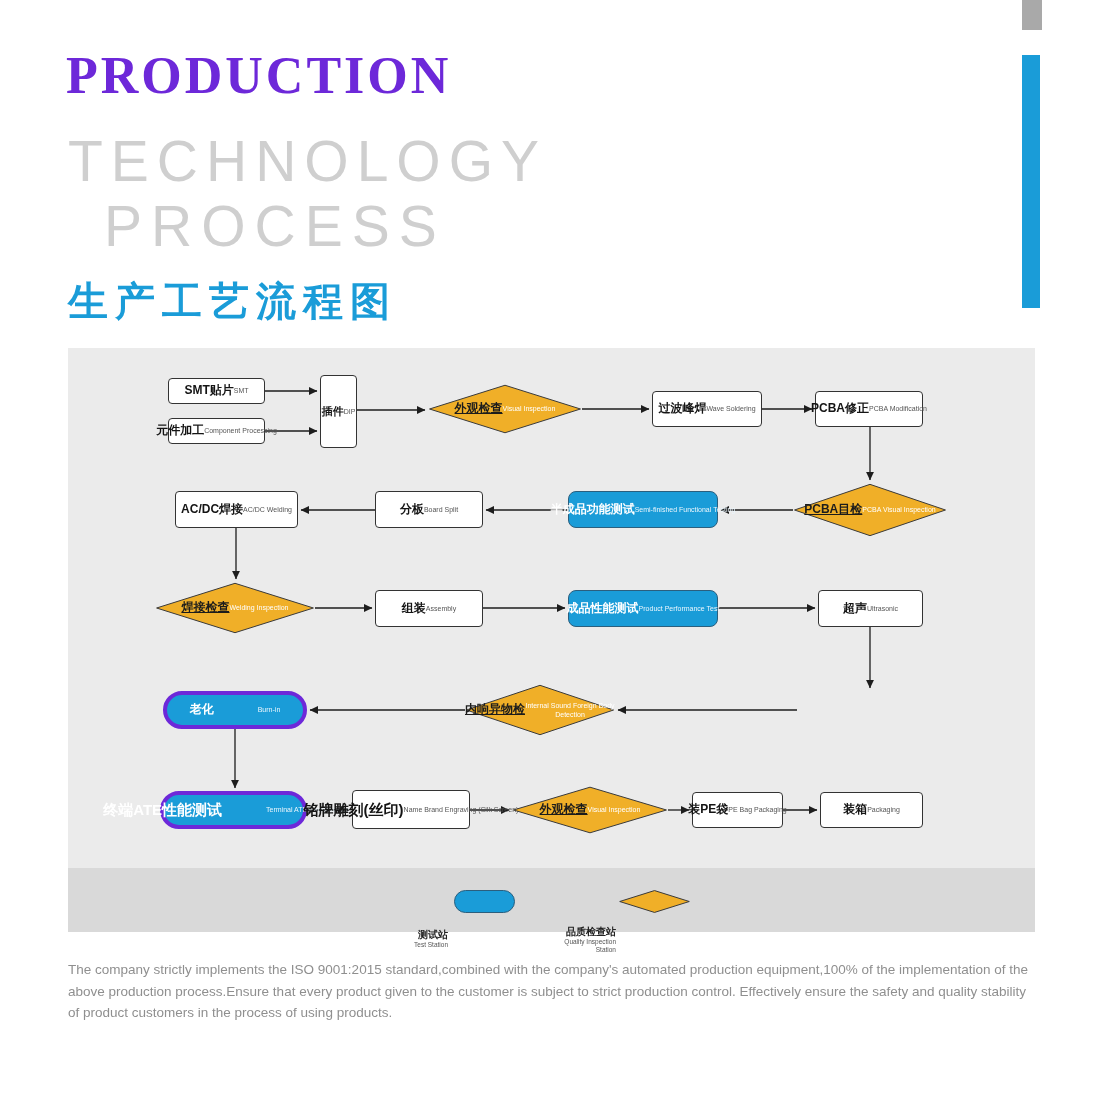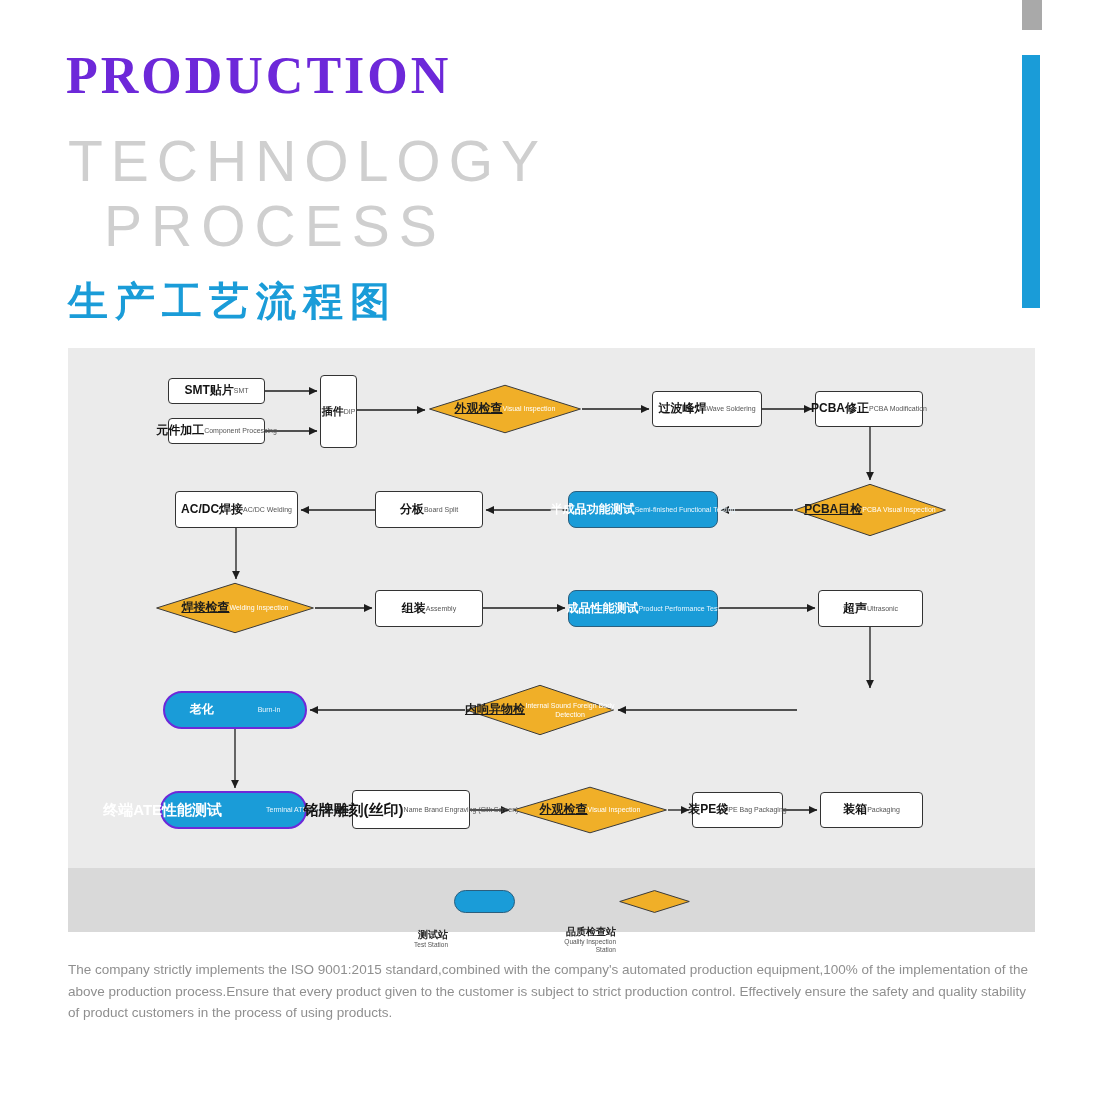--- a/index.html
+++ b/index.html
@@ -29,21 +29,21 @@
   
   .panel{position:absolute;left:68px;top:348px;width:967px;height:584px;background:var(--panel-gray);}
   .legend-strip{position:absolute;left:0;top:520px;width:967px;height:64px;background:var(--legend-gray);}
   .edges{position:absolute;left:0;top:0;width:967px;height:584px;z-index:1;}
 
   .node{position:absolute;z-index:2;display:flex;flex-direction:row;align-items:center;justify-content:center;text-align:center;}
   .node .lbl{font-size:12px;font-weight:bold;color:#141414;line-height:1.15;white-space:nowrap;position:relative;z-index:1;}
   .node .sub{font-size:7px;color:#555;line-height:1.2;margin-top:1px;white-space:nowrap;position:relative;z-index:1;}
   .node-rect{background:#fff;border:1px solid #333;border-radius:4px;}
   .node-round{background:var(--accent-blue);border:1px solid #2B5F7E;border-radius:8px;}
-  .node-pill{background:var(--accent-blue);border:2px solid #6d28d9;border-radius:19px;gap:44px;}
+  .node-pill{background:var(--accent-blue);border:4px solid #6d28d9;border-radius:19px;gap:44px;}
   .node-round .lbl,.node-pill .lbl{color:#fff;}
   .node-round .sub,.node-pill .sub{color:#EAF6FD;}
   .node-diamond{background:transparent;border:none;}
   .node-diamond .shape{position:absolute;left:0;top:0;width:100%;height:100%;z-index:0;}
   .node-diamond .lbl{color:#1C1C1C;text-decoration:underline;}
   .node-diamond .sub{color:#FFFFFF;}
   .sub-wrap{white-space:normal !important;width:100px;}
 
   
   .legend-label{position:absolute;z-index:2;text-align:right;margin-top:40px;}

